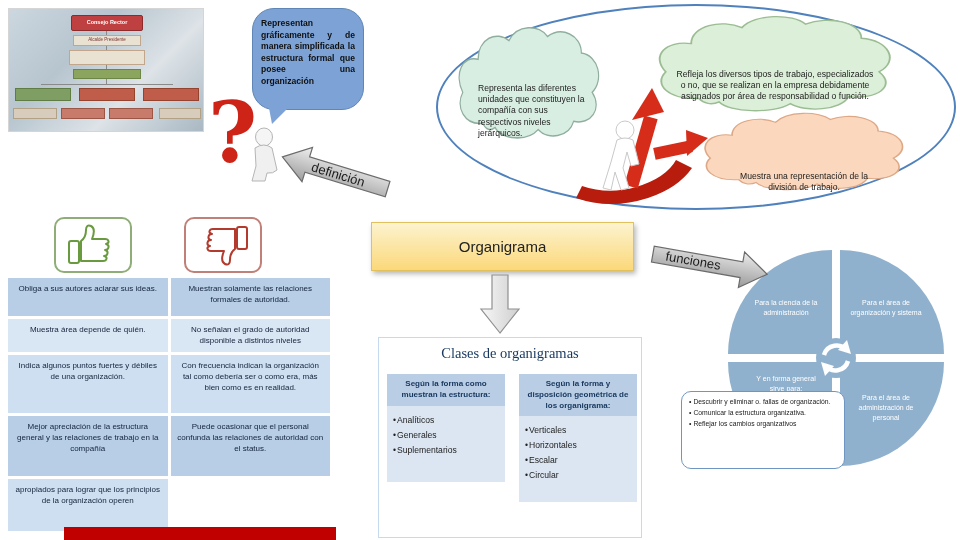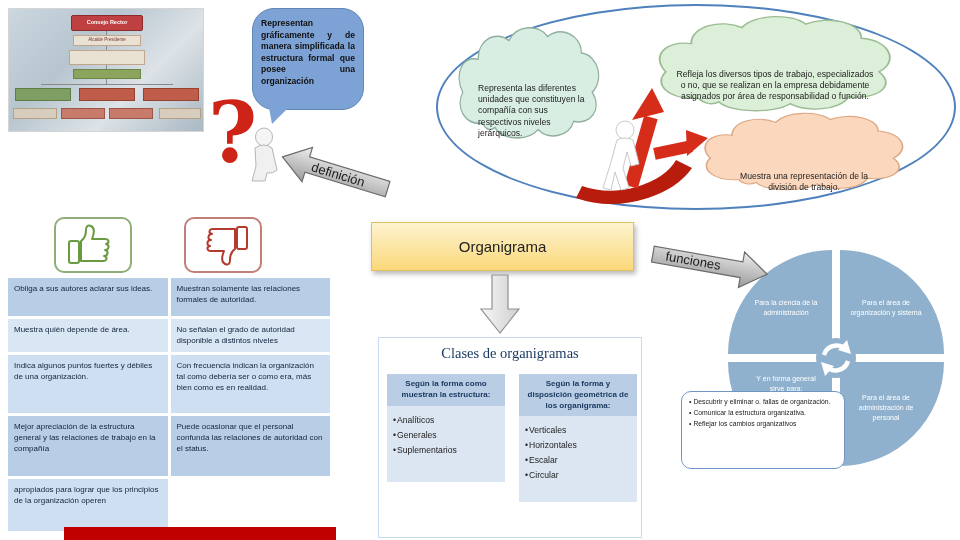--- a/index.html
+++ b/index.html
@@ -97,21 +97,21 @@
   .callout-item::before { content:"\2022"; margin-right:2px; }
 
   
   .thumb-tile { width:78px; height:56px; background:#fff; border-radius:10px;
     display:flex; align-items:center; justify-content:center; }
   .thumb-up-tile   { left:54px;  top:217px; border:2px solid #8fae77; }
   .thumb-down-tile { left:184px; top:217px; border:2px solid #c08078; }
 
   
   .pros-cons { left:8px; top:278px; width:322px; display:flex; flex-direction:column; gap:3px; }
-  .pc-row { display:flex; gap:3px; }
+  .pc-row { display:flex; gap:3px;text-align:center; }
   .pc-cell { flex:1; padding:5px 6px; font-size:8px; line-height:1.42; color:#14233c; }
   .r1 .pc-cell { background:#b7cee6; min-height:38px; }
   .r2 .pc-cell { background:#d9e6f4; min-height:32px; }
   .r3 .pc-cell { background:#cddff0; min-height:58px; }
   .r4 .pc-cell { background:#b7cee6; min-height:60px; }
   .r5 .pc-cell { background:#cddff0; min-height:52px; }
   .pc-cell.empty { background:transparent !important; }
 
   .red-strip { left:64px; top:527px; width:272px; height:13px; background:#c00000; }
 </style>
@@ -290,21 +290,21 @@
       <path d="M20 42 h22 c4 0 5-4 1-5 c4 0 5-5 1-6 c4 0 5-5 1-6 c4-1 3-5-1-5 h-13 c2-5 3-11-1-13 c-3-1.5-5 0-5 4 c0 5-2 9-5 11 z" fill="none" stroke="#b23b2e" stroke-width="2" stroke-linejoin="round"></path>
     </svg>
   </div>
 
   <div class="abs pros-cons">
     <div class="pc-row r1">
       <div class="pc-cell">Obliga a sus autores aclarar sus ideas.</div>
       <div class="pc-cell">Muestran solamente las relaciones formales de autoridad.</div>
     </div>
     <div class="pc-row r2">
-      <div class="pc-cell">Muestra quién depende de área.</div>
+      <div class="pc-cell">Muestra área depende de quién.</div>
       <div class="pc-cell">No señalan el grado de autoridad disponible a distintos niveles</div>
     </div>
     <div class="pc-row r3">
       <div class="pc-cell">Indica algunos puntos fuertes y débiles de una organización.</div>
       <div class="pc-cell">Con frecuencia indican la organización tal como debería ser o como era, más bien como es en realidad.</div>
     </div>
     <div class="pc-row r4">
       <div class="pc-cell">Mejor apreciación de la estructura general y las relaciones de trabajo en la compañía</div>
       <div class="pc-cell">Puede ocasionar que el personal confunda las relaciones de autoridad con el status.</div>
     </div>

